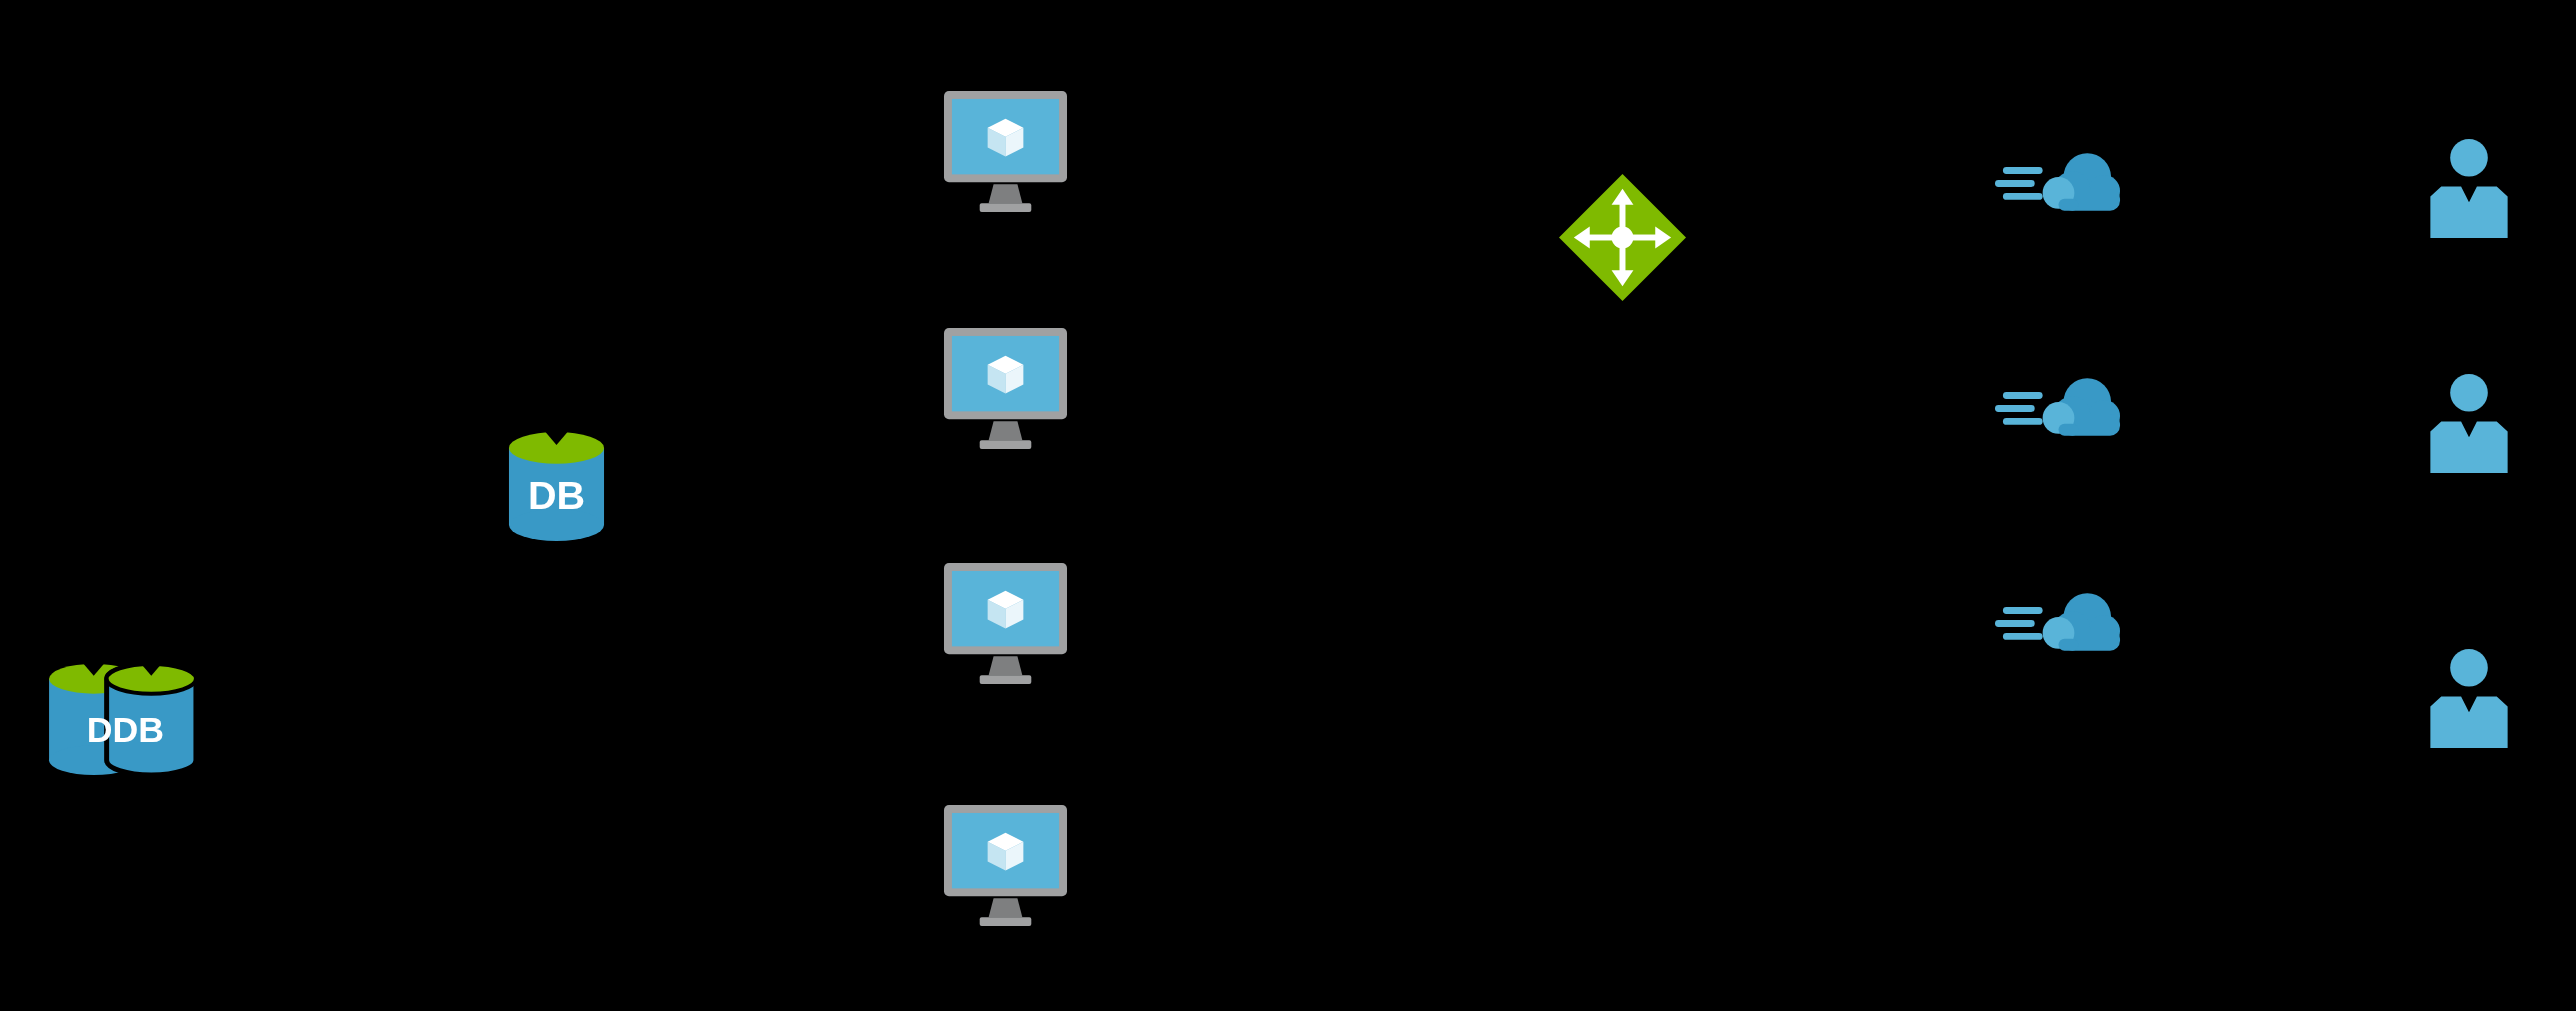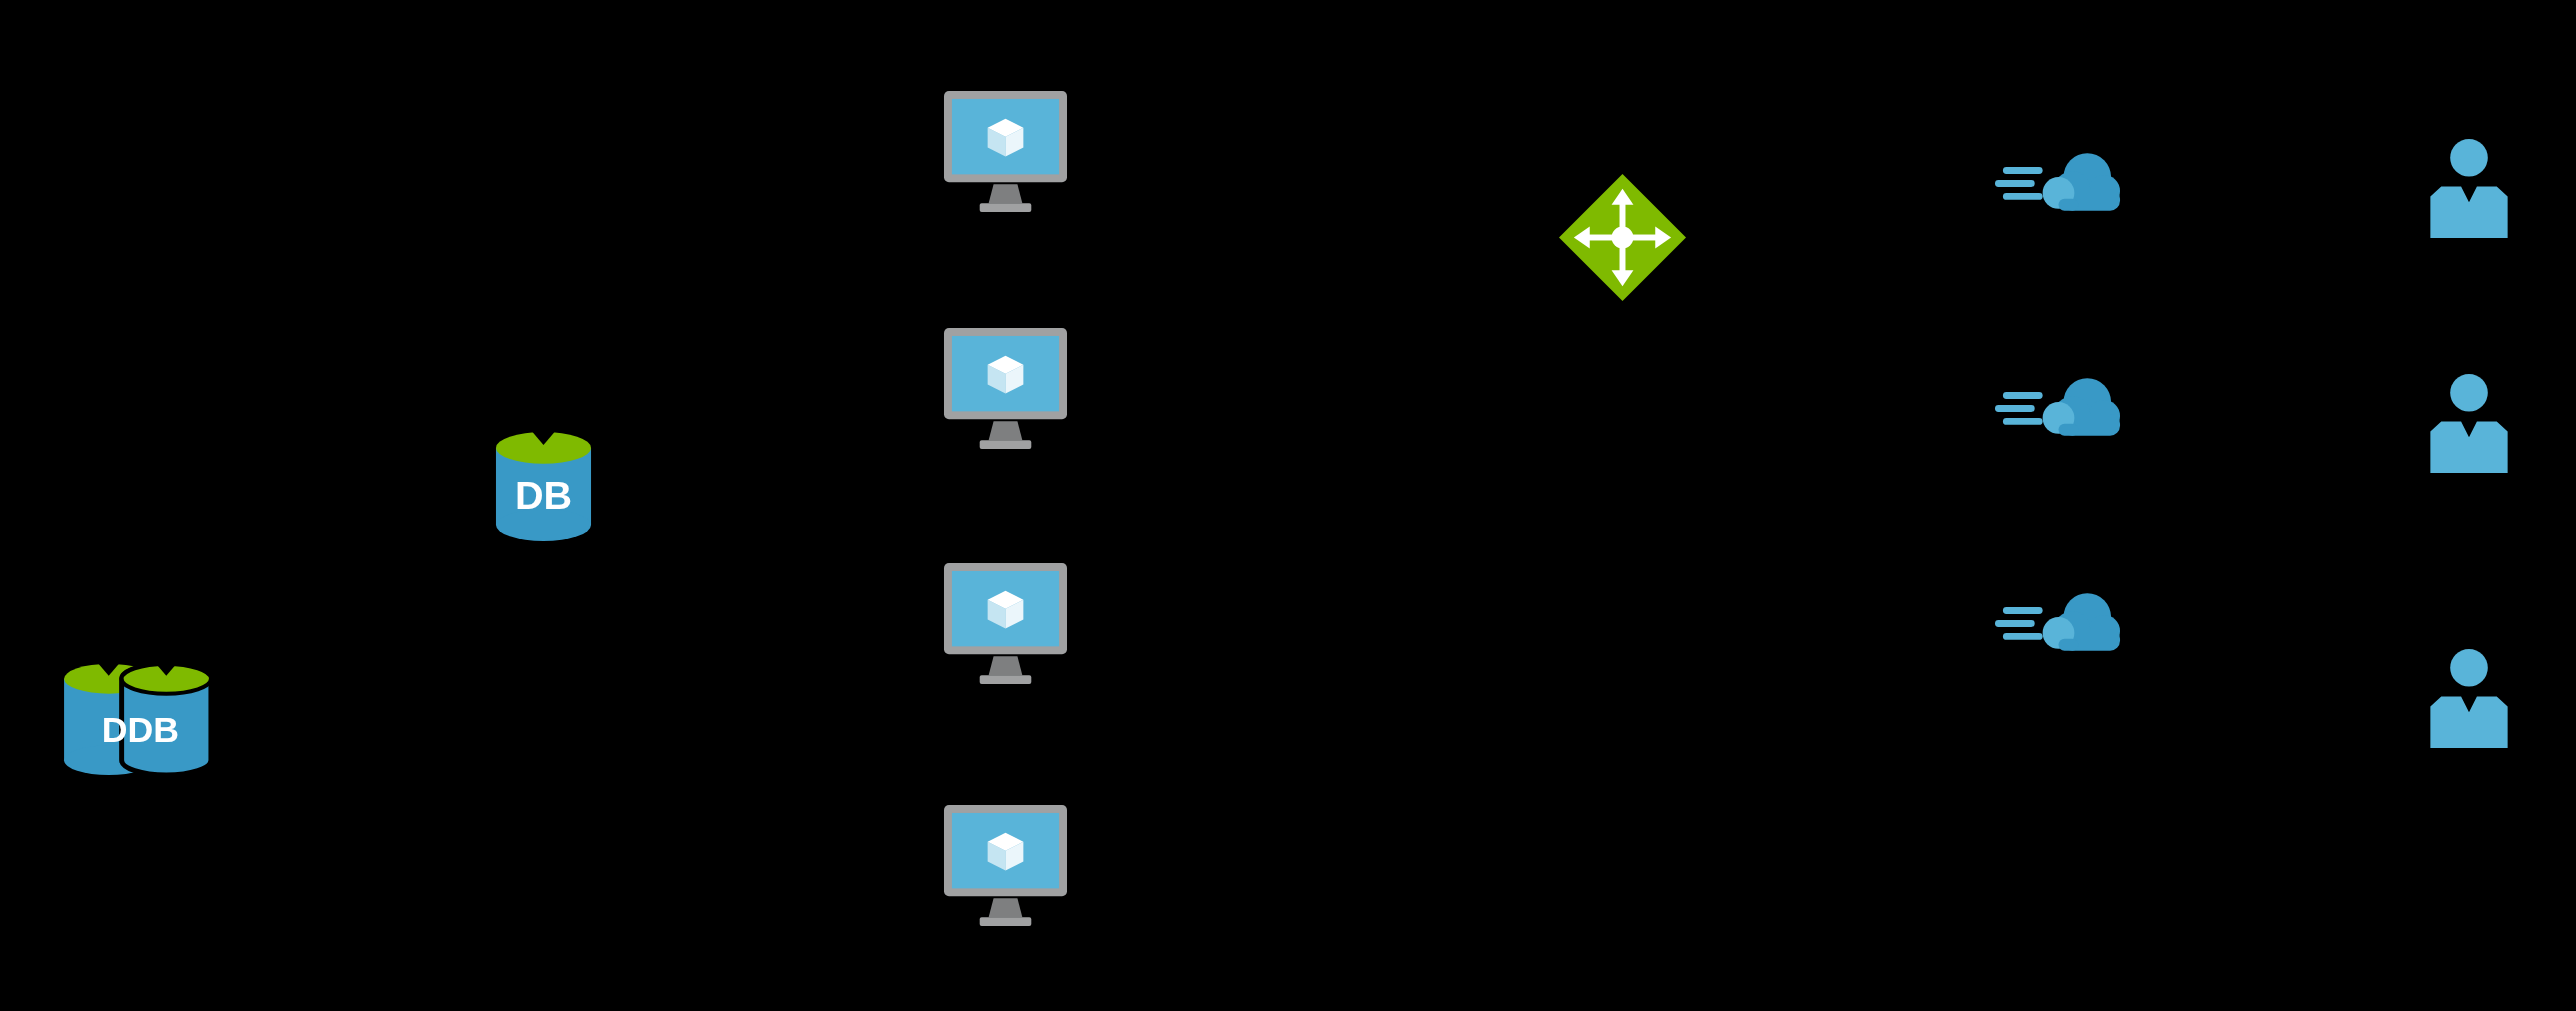--- a/index.html
+++ b/index.html
@@ -58,38 +58,38 @@
         <circle cx="66" cy="56" r="16" fill="#59B4D9"></circle>
         <rect x="66" y="62" width="20" height="12" rx="6" fill="#3999C6"></rect>
       </g>
       <g id="user-icon-def">
         <circle cx="41" cy="21" r="19" fill="#59B4D9"></circle>
         <path d="M2,102 L2,60 L13,50 L33,50 L41,66 L49,50 L69,50 L80,60 L80,102 Z" fill="#59B4D9"></path>
       </g>
     </defs>
   </svg>
 
-  <div class="node" style="left:63px; top:657px; width:149px; height:127px;">
+  <div class="node" style="left:48px; top:657px; width:149px; height:127px;">
     <svg viewBox="0 0 150 128">
       <g>
 
         <rect x="1" y="22" width="90" height="82" fill="#3999C6"></rect>
         <ellipse cx="46" cy="104" rx="45" ry="15" fill="#3999C6"></ellipse>
         <ellipse cx="46" cy="22" rx="45" ry="15" fill="#7FBA00"></ellipse>
         <polygon points="35,6 57,6 46,19" fill="#000000"></polygon>
 
         <path d="M59,22 L59,104 A45,15 0 0 0 149,104 L149,22 A45,15 0 0 0 59,22 Z" fill="#3999C6" stroke="#000000" stroke-width="5"></path>
         <ellipse cx="104" cy="22" rx="45" ry="15" fill="#7FBA00" stroke="#000000" stroke-width="4"></ellipse>
         <polygon points="93,6 115,6 104,19" fill="#000000"></polygon>
         <text class="cyl-label" x="78" y="86" font-size="36" text-anchor="middle">DDB</text>
       </g>
     </svg>
   </div>
 
-  <div class="node" style="left:493px; top:428px; width:101px; height:117px;">
+  <div class="node" style="left:506px; top:428px; width:101px; height:117px;">
     <svg viewBox="0 0 102 118">
       <g>
         <rect x="3" y="20" width="96" height="78" fill="#3999C6"></rect>
         <ellipse cx="51" cy="98" rx="48" ry="16" fill="#3999C6"></ellipse>
         <ellipse cx="51" cy="20" rx="48" ry="16" fill="#7FBA00"></ellipse>
         <polygon points="39,3 63,3 51,17" fill="#000000"></polygon>
         <text class="cyl-label" x="51" y="82" font-size="40" text-anchor="middle">DB</text>
       </g>
     </svg>
   </div>

